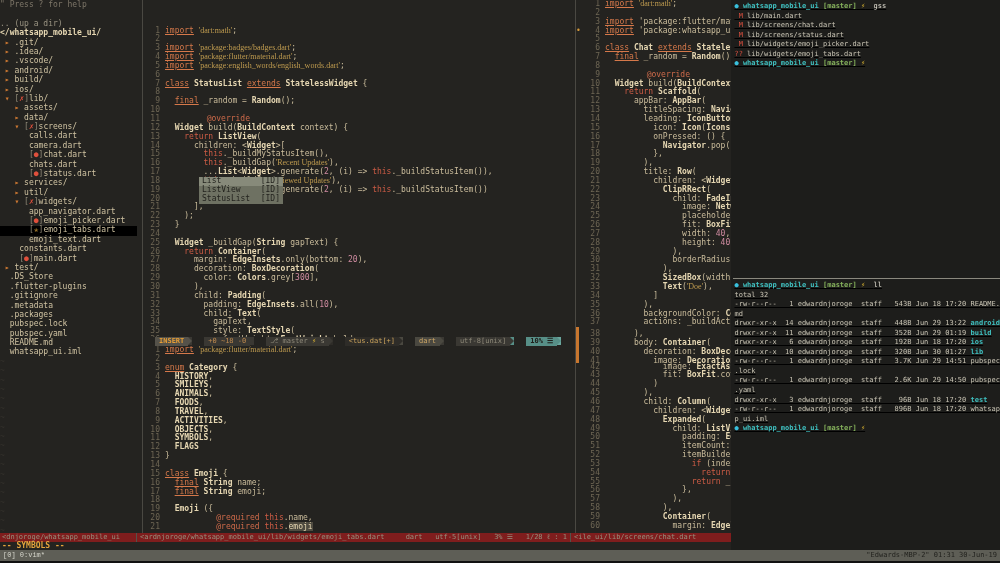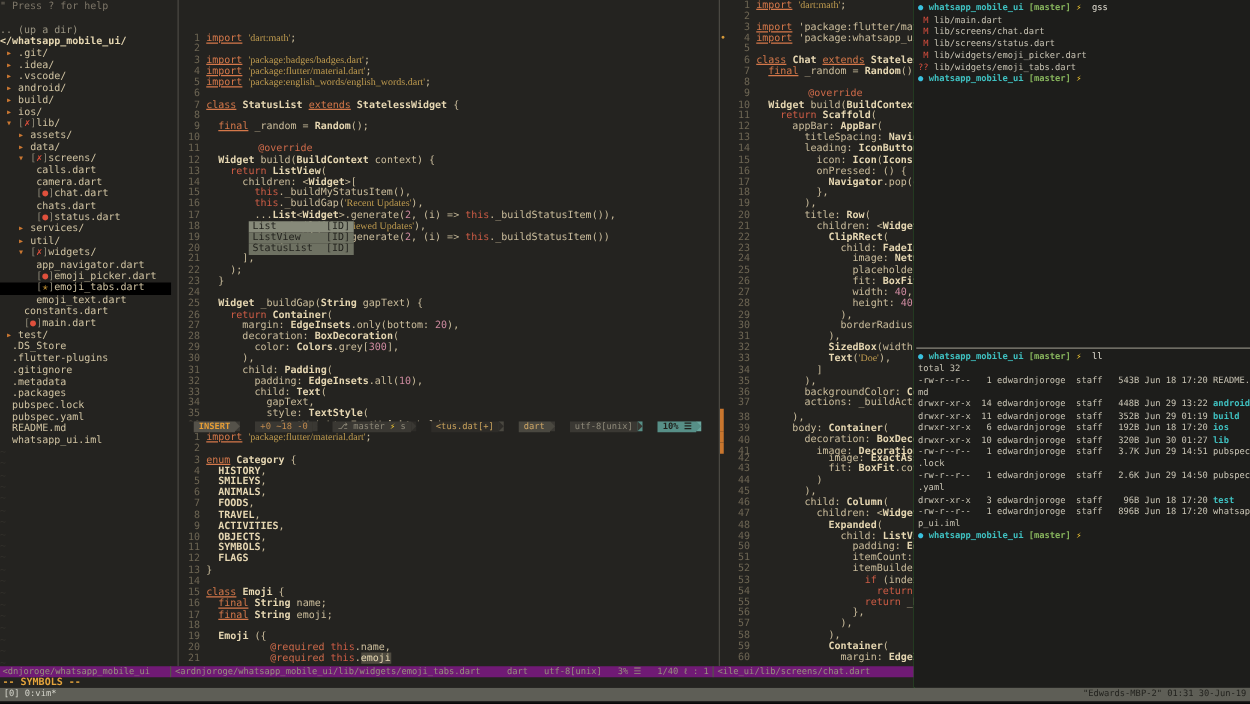--- a/index.html
+++ b/index.html
@@ -52,44 +52,44 @@
   .pum-row.sel { background:#878a7a; }
   .pum-word { flex:1; }
 
   
   .airline { height:9px; display:flex; align-items:stretch; font-size:7px; line-height:9px; overflow:hidden; white-space:pre; }
   .al-seg { padding:0 4px;margin-left:12px; }
   .al-arrow { width:0; height:0; border-top:4.5px solid transparent; border-bottom:4.5px solid transparent; border-left:4px solid transparent; }
   .bolt { color:#ecc232; }
 
   
-  .statusrow { height:9px; display:flex; background:#701a75; color:#96917e; font-size:7px; line-height:9px; white-space:pre; overflow:hidden; }
+  .statusrow { height:9px; display:flex; background:#7f1d1d; color:#96917e; font-size:7px; line-height:9px; white-space:pre; overflow:hidden; }
   .st-nerd { width:137px; padding-left:2px; border-right:1px solid #55524a; }
   .st-mid { width:434px; display:flex; padding:0 3px; border-right:1px solid #55524a; }
   .st-mid .grow { flex:1; }
   .st-right { flex:1; padding-left:3px; }
   .cmdline { height:8px; font-size:8px; line-height:8px; color:#e5a43c; font-weight:bold; background:#242320; padding-left:2px; }
 
   
   .tmux-vborder { width:2px; background:#3cb83c; }
-  .term-region { flex:1; display:flex; flex-direction:column; background:#1d1d1b; }
+  .term-region { flex:1; display:flex; flex-direction:column; background:#1d1d1b;text-decoration:underline; }
   .term { font-size:7px; line-height:9.55px; white-space:pre; overflow:hidden; color:#c9c4b4; padding:2px 0 0 3px; }
   .term-top { height:278px; }
   .tmux-hborder { height:1px; background:#8a887e; margin-left:2px; }
   .term-bottom { flex:1; }
   .t-dot { color:#39c0dd; }
   .t-repo { color:#3fc0c0; font-weight:bold; }
   .t-branch { color:#86b35c; font-weight:bold; }
   .t-cmd { color:#e6e2d6; }
   .t-m { color:#dd4f3f; }
   .t-dir { color:#3fc0c0; font-weight:bold; }
 
   
   .tmux-bar { height:11px; background:#5e5e56; display:flex; font-size:7px; line-height:11px; padding:0 3px; white-space:pre; }
-  .tmux-left { color:#d6d6cc; flex:1; }
+  .tmux-left { color:#d6d6cc; flex:1;font-family:Liberation Mono, monospace; }
   .tmux-right { color:#22221e; }
 </style>
 </head>
 <body>
 
 <div class="screen">
   <div class="tmux-top">
 
     <div class="vim">
       <div class="windows">
@@ -104,21 +104,21 @@
         </div>
         <div class="vsep"></div>
         <div class="pane rightcol" id="win-right"><div class="cl"><span class="sign"></span><span class="ln">1</span><span><span class="kw">import</span> <span class="str">'dart:math'</span>;</span></div><div class="cl"><span class="sign"></span><span class="ln">2</span><span></span></div><div class="cl"><span class="sign"></span><span class="ln">3</span><span><span class="kw">import</span> 'package:flutter/mater</span></div><div class="cl"><span class="sign">•</span><span class="ln">4</span><span><span class="kw">import</span> 'package:whatsapp_ui/w</span></div><div class="cl"><span class="sign"></span><span class="ln">5</span><span></span></div><div class="cl"><span class="sign"></span><span class="ln">6</span><span><span class="kw">class</span> <span class="typ">Chat</span> <span class="kw">extends</span> <span class="typ">StatelessW</span></span></div><div class="cl"><span class="sign"></span><span class="ln">7</span><span>  <span class="kw">final</span> _random = <span class="typ">Random</span>();</span></div><div class="cl"><span class="sign"></span><span class="ln">8</span><span></span></div><div class="cl"><span class="sign"></span><span class="ln">9</span><span>  <span class="ann">@override</span></span></div><div class="cl"><span class="sign"></span><span class="ln">10</span><span>  <span class="typ">Widget</span> build(<span class="typ">BuildContext</span> c</span></div><div class="cl"><span class="sign"></span><span class="ln">11</span><span>    <span class="kw2">return</span> <span class="typ">Scaffold</span>(</span></div><div class="cl"><span class="sign"></span><span class="ln">12</span><span>      appBar: <span class="typ">AppBar</span>(</span></div><div class="cl"><span class="sign"></span><span class="ln">13</span><span>        titleSpacing: <span class="typ">Navigat</span></span></div><div class="cl"><span class="sign"></span><span class="ln">14</span><span>        leading: <span class="typ">IconButton</span>(</span></div><div class="cl"><span class="sign"></span><span class="ln">15</span><span>          icon: <span class="typ">Icon</span>(<span class="typ">Icons</span>.ar</span></div><div class="cl"><span class="sign"></span><span class="ln">16</span><span>          onPressed: () {</span></div><div class="cl"><span class="sign"></span><span class="ln">17</span><span>            <span class="typ">Navigator</span>.pop(con</span></div><div class="cl"><span class="sign"></span><span class="ln">18</span><span>          },</span></div><div class="cl"><span class="sign"></span><span class="ln">19</span><span>        ),</span></div><div class="cl"><span class="sign"></span><span class="ln">20</span><span>        title: <span class="typ">Row</span>(</span></div><div class="cl"><span class="sign"></span><span class="ln">21</span><span>          children: &lt;<span class="typ">Widget</span>&gt;[</span></div><div class="cl"><span class="sign"></span><span class="ln">22</span><span>            <span class="typ">ClipRRect</span>(</span></div><div class="cl"><span class="sign"></span><span class="ln">23</span><span>              child: <span class="typ">FadeInIm</span></span></div><div class="cl"><span class="sign"></span><span class="ln">24</span><span>                image: <span class="typ">Networ</span></span></div><div class="cl"><span class="sign"></span><span class="ln">25</span><span>                placeholder:</span></div><div class="cl"><span class="sign"></span><span class="ln">26</span><span>                fit: <span class="typ">BoxFit</span>.c</span></div><div class="cl"><span class="sign"></span><span class="ln">27</span><span>                width: <span class="num">40</span>,</span></div><div class="cl"><span class="sign"></span><span class="ln">28</span><span>                height: <span class="num">40</span>,</span></div><div class="cl"><span class="sign"></span><span class="ln">29</span><span>              ),</span></div><div class="cl"><span class="sign"></span><span class="ln">30</span><span>              borderRadius: </span></div><div class="cl"><span class="sign"></span><span class="ln">31</span><span>            ),</span></div><div class="cl"><span class="sign"></span><span class="ln">32</span><span>            <span class="typ">SizedBox</span>(width: </span></div><div class="cl"><span class="sign"></span><span class="ln">33</span><span>            <span class="typ">Text</span>(<span class="str">'Doe'</span>),</span></div><div class="cl"><span class="sign"></span><span class="ln">34</span><span>          ]</span></div><div class="cl"><span class="sign"></span><span class="ln">35</span><span>        ),</span></div><div class="cl"><span class="sign"></span><span class="ln">36</span><span>        backgroundColor: <span class="typ">Colo</span></span></div><div class="cl"><span class="sign"></span><span class="ln">37</span><span>        actions: _buildAction</span></div><div class="cl"><span class="sign bar"></span><span class="ln">38</span><span>      ),</span></div><div class="cl"><span class="sign bar"></span><span class="ln">39</span><span>      body: <span class="typ">Container</span>(</span></div><div class="cl"><span class="sign bar"></span><span class="ln">40</span><span>        decoration: <span class="typ">BoxDecora</span></span></div><div class="cl"><span class="sign bar"></span><span class="ln">41</span><span>          image: <span class="typ">DecorationIm</span></span></div><div class="cl"><span class="sign"></span><span class="ln">42</span><span>            image: <span class="typ">ExactAsset</span></span></div><div class="cl"><span class="sign"></span><span class="ln">43</span><span>            fit: <span class="typ">BoxFit</span>.cover</span></div><div class="cl"><span class="sign"></span><span class="ln">44</span><span>          )</span></div><div class="cl"><span class="sign"></span><span class="ln">45</span><span>        ),</span></div><div class="cl"><span class="sign"></span><span class="ln">46</span><span>        child: <span class="typ">Column</span>(</span></div><div class="cl"><span class="sign"></span><span class="ln">47</span><span>          children: &lt;<span class="typ">Widget</span>&gt;[</span></div><div class="cl"><span class="sign"></span><span class="ln">48</span><span>            <span class="typ">Expanded</span>(</span></div><div class="cl"><span class="sign"></span><span class="ln">49</span><span>              child: <span class="typ">ListView</span></span></div><div class="cl"><span class="sign"></span><span class="ln">50</span><span>                padding: <span class="typ">Edge</span></span></div><div class="cl"><span class="sign"></span><span class="ln">51</span><span>                itemCount: </span></div><div class="cl"><span class="sign"></span><span class="ln">52</span><span>                itemBuilder:</span></div><div class="cl"><span class="sign"></span><span class="ln">53</span><span>                  <span class="kw2">if</span> (index.i</span></div><div class="cl"><span class="sign"></span><span class="ln">54</span><span>                    <span class="kw2">return</span> _b</span></div><div class="cl"><span class="sign"></span><span class="ln">55</span><span>                  <span class="kw2">return</span> _bui</span></div><div class="cl"><span class="sign"></span><span class="ln">56</span><span>                },</span></div><div class="cl"><span class="sign"></span><span class="ln">57</span><span>              ),</span></div><div class="cl"><span class="sign"></span><span class="ln">58</span><span>            ),</span></div><div class="cl"><span class="sign"></span><span class="ln">59</span><span>            <span class="typ">Container</span>(</span></div><div class="cl"><span class="sign"></span><span class="ln">60</span><span>              margin: <span class="typ">EdgeIns</span></span></div></div>
       </div>
 
       <div class="statusrow">
         <div class="st-nerd">&lt;dnjoroge/whatsapp_mobile_ui</div>
         <div class="st-mid">
           <span>&lt;ardnjoroge/whatsapp_mobile_ui/lib/widgets/emoji_tabs.dart</span>
           <span class="grow"></span>
-          <span id="st-mid-meta">dart   utf-8[unix]   3% ☰   1/40 ℓ : 1</span>
+          <span id="st-mid-meta">dart   utf-5[unix]   3% ☰   1/28 ℓ : 1</span>
         </div>
         <div class="st-right">&lt;ile_ui/lib/screens/chat.dart</div>
       </div>
       <div class="cmdline">-- SYMBOLS --</div>
     </div>
 
     <div class="tmux-vborder"></div>
 
     <div class="term-region">
       <div class="term term-top" id="term-top"><div><span class="t-dot">●</span> <span class="t-repo">whatsapp_mobile_ui</span> <span class="t-branch">[master]</span> <span class="bolt">⚡</span>  <span class="t-cmd">gss</span></div><div><span class="t-m"> M</span> lib/main.dart</div><div><span class="t-m"> M</span> lib/screens/chat.dart</div><div><span class="t-m"> M</span> lib/screens/status.dart</div><div><span class="t-m"> M</span> lib/widgets/emoji_picker.dart</div><div><span class="t-m">??</span> lib/widgets/emoji_tabs.dart</div><div><span class="t-dot">●</span> <span class="t-repo">whatsapp_mobile_ui</span> <span class="t-branch">[master]</span> <span class="bolt">⚡</span></div></div>

